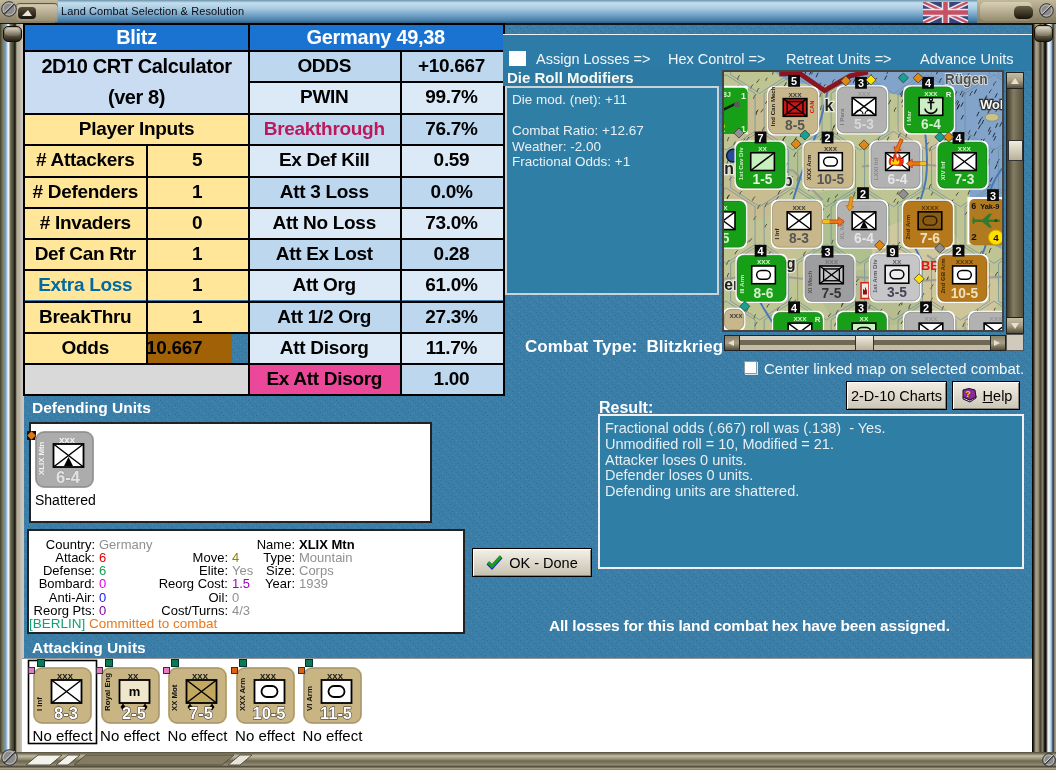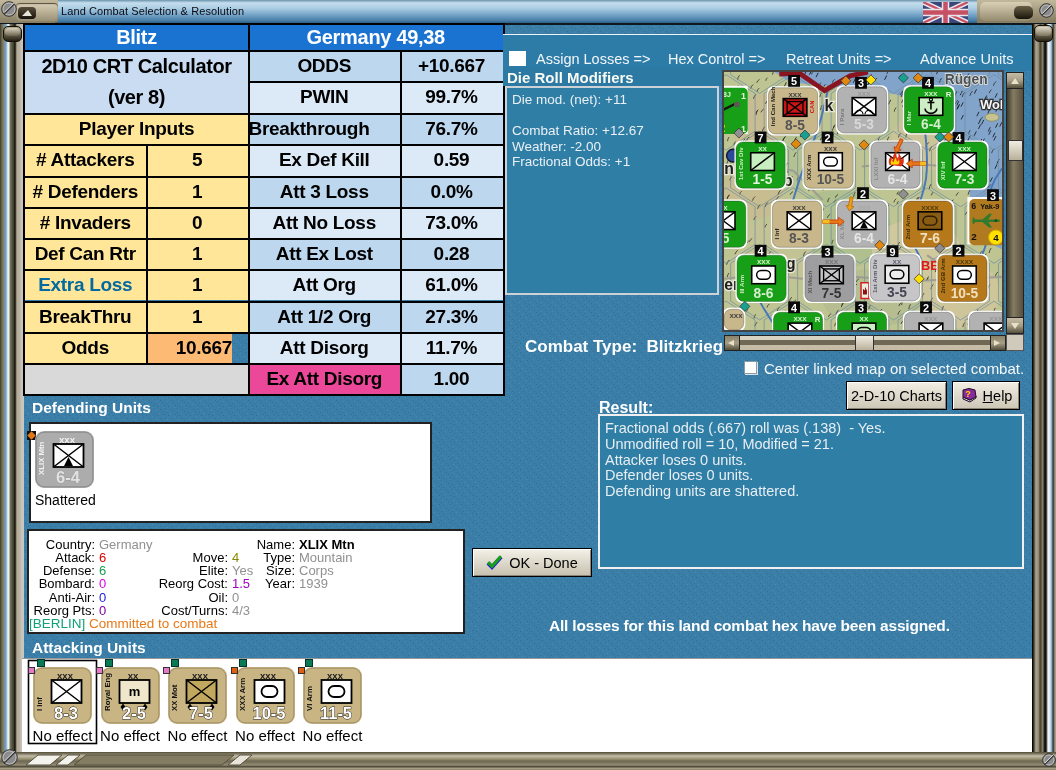--- a/index.html
+++ b/index.html
@@ -91,28 +91,28 @@
 <div class="abs" style="left:146px;top:175.7px;width:102.5px;height:31.1px;background:#ffe699;font:bold 19px/31.1px 'Liberation Sans',sans-serif;color:#000;text-align:center;letter-spacing:-0.3px">1</div>
 <div class="abs" style="left:24.5px;top:206.8px;width:121.5px;height:31.5px;background:#ffe699;font:bold 19px/31.5px 'Liberation Sans',sans-serif;color:#000;text-align:center;letter-spacing:-0.3px"># Invaders</div>
 <div class="abs" style="left:146px;top:206.8px;width:102.5px;height:31.5px;background:#ffe699;font:bold 19px/31.5px 'Liberation Sans',sans-serif;color:#000;text-align:center;letter-spacing:-0.3px">0</div>
 <div class="abs" style="left:24.5px;top:238.3px;width:121.5px;height:31.1px;background:#ffe699;font:bold 19px/31.1px 'Liberation Sans',sans-serif;color:#000;text-align:center;letter-spacing:-0.3px">Def Can Rtr</div>
 <div class="abs" style="left:146px;top:238.3px;width:102.5px;height:31.1px;background:#ffe699;font:bold 19px/31.1px 'Liberation Sans',sans-serif;color:#000;text-align:center;letter-spacing:-0.3px">1</div>
 <div class="abs" style="left:24.5px;top:269.4px;width:121.5px;height:31.1px;background:#ffe699;font:bold 19px/31.1px 'Liberation Sans',sans-serif;color:#0369a1;text-align:center;letter-spacing:-0.3px">Extra Loss</div>
 <div class="abs" style="left:146px;top:269.4px;width:102.5px;height:31.1px;background:#ffe699;font:bold 19px/31.1px 'Liberation Sans',sans-serif;color:#000;text-align:center;letter-spacing:-0.3px">1</div>
 <div class="abs" style="left:24.5px;top:300.5px;width:121.5px;height:31.5px;background:#ffe699;font:bold 19px/31.5px 'Liberation Sans',sans-serif;color:#000;text-align:center;letter-spacing:-0.3px">BreakThru</div>
 <div class="abs" style="left:146px;top:300.5px;width:102.5px;height:31.5px;background:#ffe699;font:bold 19px/31.5px 'Liberation Sans',sans-serif;color:#000;text-align:center;letter-spacing:-0.3px">1</div>
 <div class="abs" style="left:24.5px;top:332px;width:121.5px;height:31.2px;background:#ffe699;font:bold 19px/31.2px 'Liberation Sans',sans-serif;color:#000;text-align:center;letter-spacing:-0.3px">Odds</div>
-<div class="abs" style="left:146px;top:332px;width:86px;height:31.2px;background:#fdba74;font:bold 19px/31.2px 'Liberation Sans',sans-serif;color:#000;text-align:right;letter-spacing:-0.3px">10.667</div>
+<div class="abs" style="left:146px;top:332px;width:86px;height:31.2px;background:#a16207;font:bold 19px/31.2px 'Liberation Sans',sans-serif;color:#000;text-align:left;letter-spacing:-0.3px">10.667</div>
 <div class="abs" style="left:24.5px;top:363.2px;width:224px;height:31.1px;background:#d9d9d9;font:bold 19px/31.1px 'Liberation Sans',sans-serif;color:#000;text-align:center;letter-spacing:-0.3px"></div>
 <div class="abs" style="left:248.5px;top:25px;width:254.5px;height:24.5px;background:#1b73d1;font:bold 20px/24.5px 'Liberation Sans',sans-serif;color:#fff;text-align:center;letter-spacing:-0.3px">Germany 49,38</div>
 <div class="abs" style="left:248.5px;top:49.5px;width:151.5px;height:31.5px;background:#bdd7ee;font:bold 19px/31.5px 'Liberation Sans',sans-serif;color:#000;text-align:center;letter-spacing:-0.3px">ODDS</div>
 <div class="abs" style="left:400px;top:49.5px;width:103px;height:31.5px;background:#bdd7ee;font:bold 19px/31.5px 'Liberation Sans',sans-serif;color:#000;text-align:center;letter-spacing:-0.3px">+10.667</div>
 <div class="abs" style="left:248.5px;top:81px;width:151.5px;height:31.6px;background:#dce9f6;font:bold 19px/31.6px 'Liberation Sans',sans-serif;color:#000;text-align:center;letter-spacing:-0.3px">PWIN</div>
 <div class="abs" style="left:400px;top:81px;width:103px;height:31.6px;background:#dce9f6;font:bold 19px/31.6px 'Liberation Sans',sans-serif;color:#000;text-align:center;letter-spacing:-0.3px">99.7%</div>
-<div class="abs" style="left:248.5px;top:112.6px;width:151.5px;height:31.6px;background:#bdd7ee;font:bold 19px/31.6px 'Liberation Sans',sans-serif;color:#000000;letter-spacing:-0.3px">Breakthrough</div>
+<div class="abs" style="left:248.5px;top:112.6px;width:151.5px;height:31.6px;background:#bdd7ee;font:bold 19px/31.6px 'Liberation Sans',sans-serif;color:#be185d;text-align:center;letter-spacing:-0.3px">Breakthrough</div>
 <div class="abs" style="left:400px;top:112.6px;width:103px;height:31.6px;background:#bdd7ee;font:bold 19px/31.6px 'Liberation Sans',sans-serif;color:#000;text-align:center;letter-spacing:-0.3px">76.7%</div>
 <div class="abs" style="left:248.5px;top:144.2px;width:151.5px;height:31.5px;background:#dce9f6;font:bold 19px/31.5px 'Liberation Sans',sans-serif;color:#000;text-align:center;letter-spacing:-0.3px">Ex Def Kill</div>
 <div class="abs" style="left:400px;top:144.2px;width:103px;height:31.5px;background:#dce9f6;font:bold 19px/31.5px 'Liberation Sans',sans-serif;color:#000;text-align:center;letter-spacing:-0.3px">0.59</div>
 <div class="abs" style="left:248.5px;top:175.7px;width:151.5px;height:31.1px;background:#bdd7ee;font:bold 19px/31.1px 'Liberation Sans',sans-serif;color:#000;text-align:center;letter-spacing:-0.3px">Att 3 Loss</div>
 <div class="abs" style="left:400px;top:175.7px;width:103px;height:31.1px;background:#bdd7ee;font:bold 19px/31.1px 'Liberation Sans',sans-serif;color:#000;text-align:center;letter-spacing:-0.3px">0.0%</div>
 <div class="abs" style="left:248.5px;top:206.8px;width:151.5px;height:31.5px;background:#dce9f6;font:bold 19px/31.5px 'Liberation Sans',sans-serif;color:#000;text-align:center;letter-spacing:-0.3px">Att No Loss</div>
 <div class="abs" style="left:400px;top:206.8px;width:103px;height:31.5px;background:#dce9f6;font:bold 19px/31.5px 'Liberation Sans',sans-serif;color:#000;text-align:center;letter-spacing:-0.3px">73.0%</div>
 <div class="abs" style="left:248.5px;top:238.3px;width:151.5px;height:31.1px;background:#bdd7ee;font:bold 19px/31.1px 'Liberation Sans',sans-serif;color:#000;text-align:center;letter-spacing:-0.3px">Att Ex Lost</div>
 <div class="abs" style="left:400px;top:238.3px;width:103px;height:31.1px;background:#bdd7ee;font:bold 19px/31.1px 'Liberation Sans',sans-serif;color:#000;text-align:center;letter-spacing:-0.3px">0.28</div>
 <div class="abs" style="left:248.5px;top:269.4px;width:151.5px;height:31.1px;background:#dce9f6;font:bold 19px/31.1px 'Liberation Sans',sans-serif;color:#000;text-align:center;letter-spacing:-0.3px">Att Org</div>

